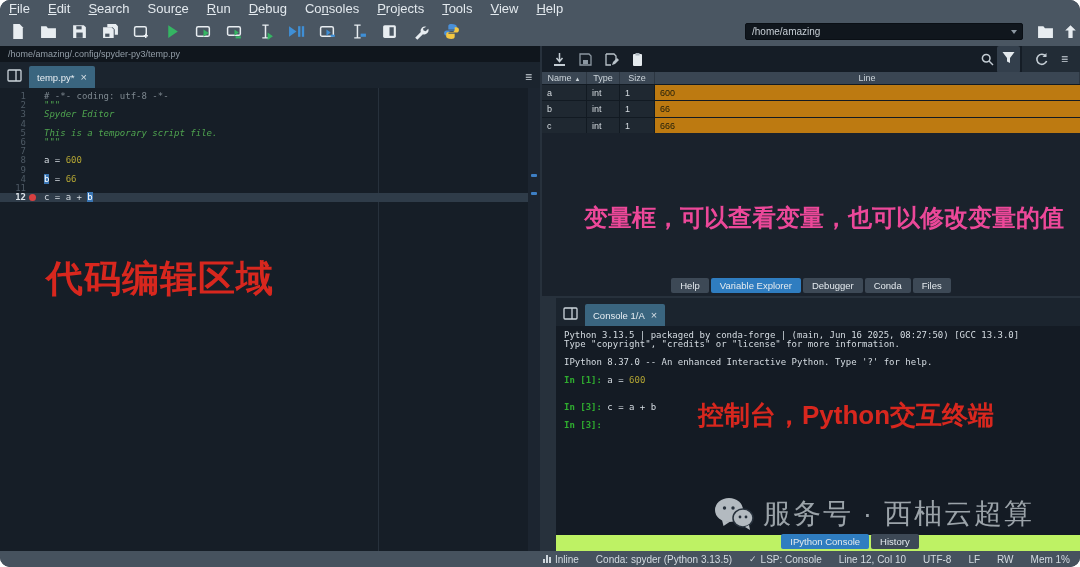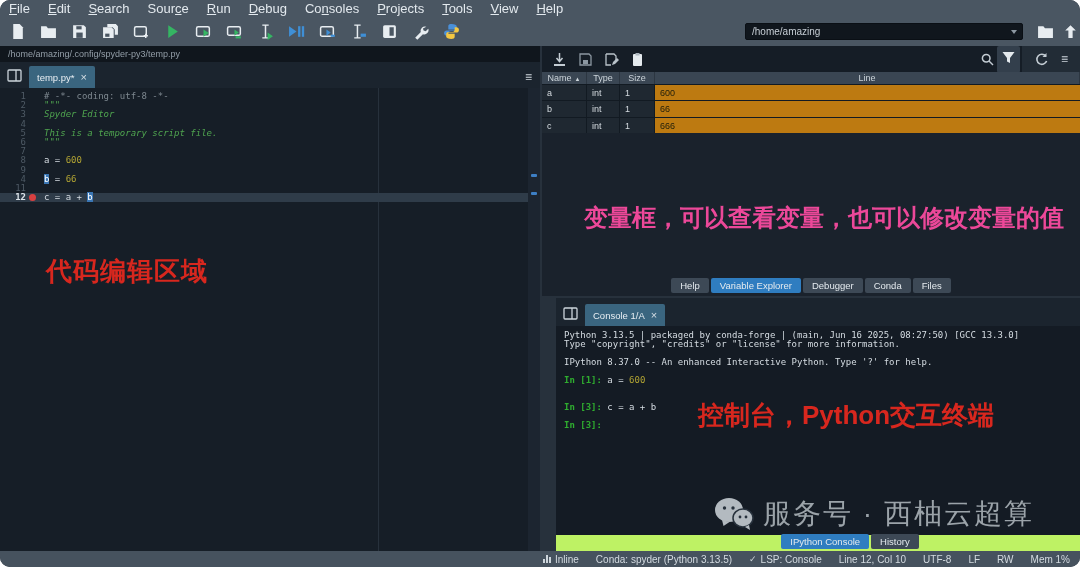--- a/index.html
+++ b/index.html
@@ -43,21 +43,21 @@
   .bp-cell{width:14px;flex:none;position:relative;}
   .bp-dot{position:absolute;left:3px;top:1px;width:7px;height:7px;border-radius:50%;background:#d84040;}
   .code-row.current .ln-num{color:#dce3e9;font-weight:bold;}
   .code-text{padding-left:4px;color:#d5dce2;}
   .cm{color:#7e8890;}
   .st{color:#4fa44f;}
   .sti{color:#4fa44f;font-style:italic;}
   .pl{color:#d5dce2;}
   .nu{color:#b2a433;}
   .hl{background:#3a76b4;color:#fff;}
-  .editor-annotation{position:absolute;left:46px;top:166px;font-size:26px;font-weight:bold;
+  .editor-annotation{position:absolute;left:46px;top:166px;font-size:37px;font-weight:bold;
                      color:#d8271e;letter-spacing:1px;white-space:nowrap;}
   
   .var-pane{position:absolute;left:542px;top:46px;width:538px;height:250px;background:#1a222c;}
   .var-toolbar{position:absolute;left:0;top:0;width:100%;height:26px;background:#151d26;
                display:flex;align-items:center;}
   .vt-left{display:flex;align-items:center;gap:11px;padding-left:10px;}
   .vt-right{margin-left:auto;display:flex;align-items:center;}
   .vt-ico{width:15px;height:15px;flex:none;}
   .ico-active{background:#333f4c;border-radius:2px;padding:4px;margin:0 2px;}
   .vt-panel{background:#222c36;height:26px;display:flex;align-items:center;gap:12px;padding:0 12px;}

